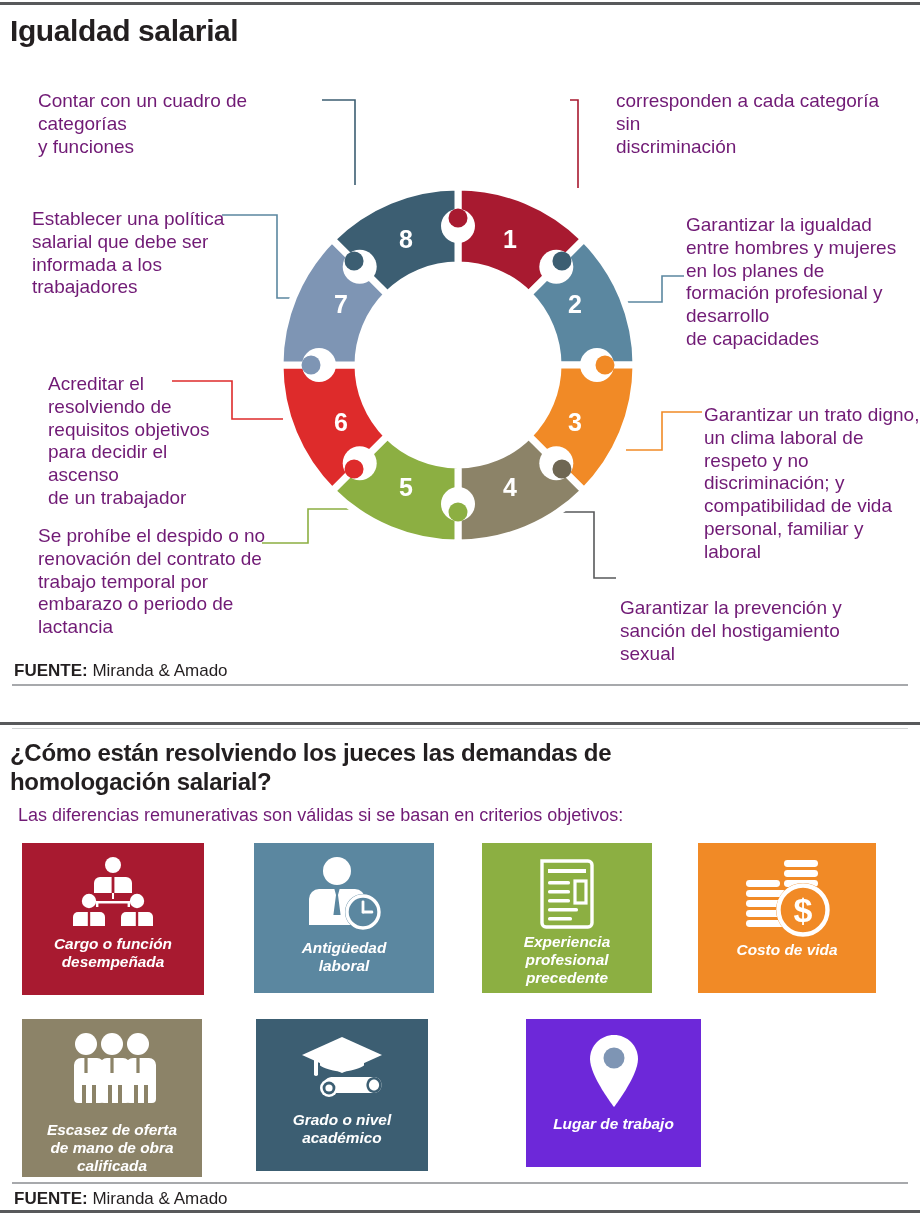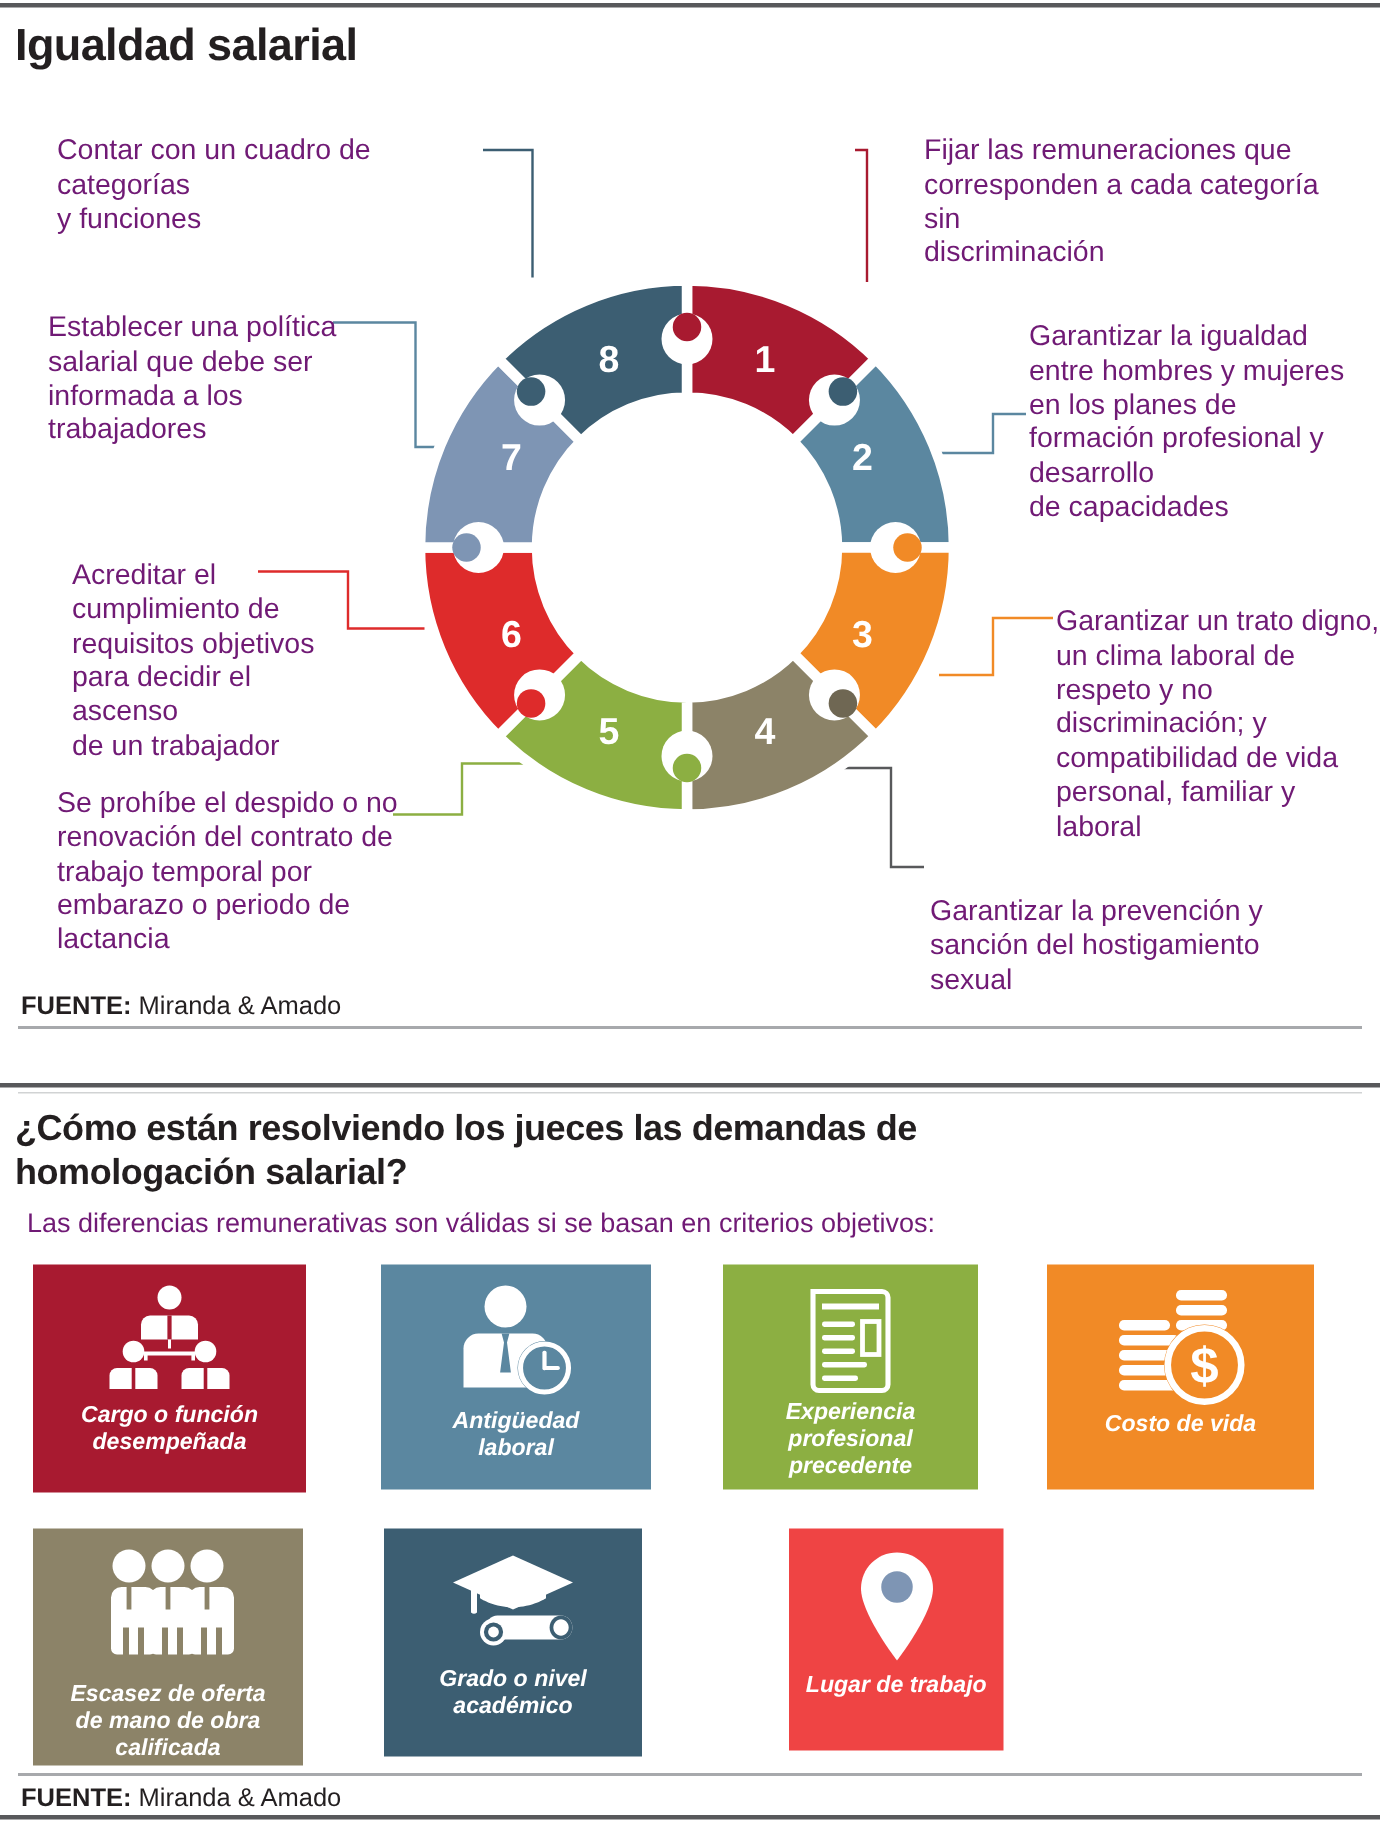--- a/index.html
+++ b/index.html
@@ -66,21 +66,21 @@
     padding:0 6px;
     font-style:italic;
   }
   .tile.t1 { left:0;   width:182px; height:152px; background:#A81A30; }
   .tile.t2 { left:50px; width:180px; height:150px; background:#5B87A0; }
   .tile.t3 { left:98px; width:170px; height:150px; background:#8CAF42; }
   .tile.t4 { left:144px; width:178px; height:150px; background:#F18A26; }
   .tile.t5 { left:0;   width:180px; height:158px; background:#8C8368; }
   .tile.t6 { left:54px; width:172px; height:152px; background:#3C5E72; }
   .tile.t7 { left:108px; width:184px; height:152px; background:#DE2B2B; }
-  .tile.t8 { left:152px; width:143px; height:148px; background:#ef4444; }
+  .tile.t8 { left:152px; width:175px; height:148px; background:#6d28d9; }
 
   .row1 { position:absolute; left:0; top:0; }
   .row2 { position:absolute; left:0; top:176px; }
 </style>
 </head>
 <body>
 
 <div class="page">
 
   <div class="rule-top"></div>
@@ -197,36 +197,35 @@
 
   <div class="callout" style="left:32px; top:208px; width:200px;">
     <div>Establecer una política</div>
     <div>salarial que debe ser</div>
     <div>informada a los</div>
     <div>trabajadores</div>
   </div>
 
   <div class="callout" style="left:48px; top:373px; width:180px;">
     <div>Acreditar el</div>
-    <div>cumplimiento de</div>
+    <div>resolviendo de</div>
     <div>requisitos objetivos</div>
     <div>para decidir el ascenso</div>
     <div>de un trabajador</div>
   </div>
 
   <div class="callout" style="left:38px; top:525px; width:230px;">
     <div>Se prohíbe el despido o no</div>
     <div>renovación del contrato de</div>
     <div>trabajo temporal por</div>
     <div>embarazo o periodo de</div>
     <div>lactancia</div>
   </div>
 
   <div class="callout r" style="left:616px; top:90px; width:290px;">
-    <div>Fijar las remuneraciones que</div>
     <div>corresponden a cada categoría sin</div>
     <div>discriminación</div>
   </div>
 
   <div class="callout r" style="left:686px; top:214px; width:230px;">
     <div>Garantizar la igualdad</div>
     <div>entre hombres y mujeres</div>
     <div>en los planes de</div>
     <div>formación profesional y</div>
     <div>desarrollo</div>

